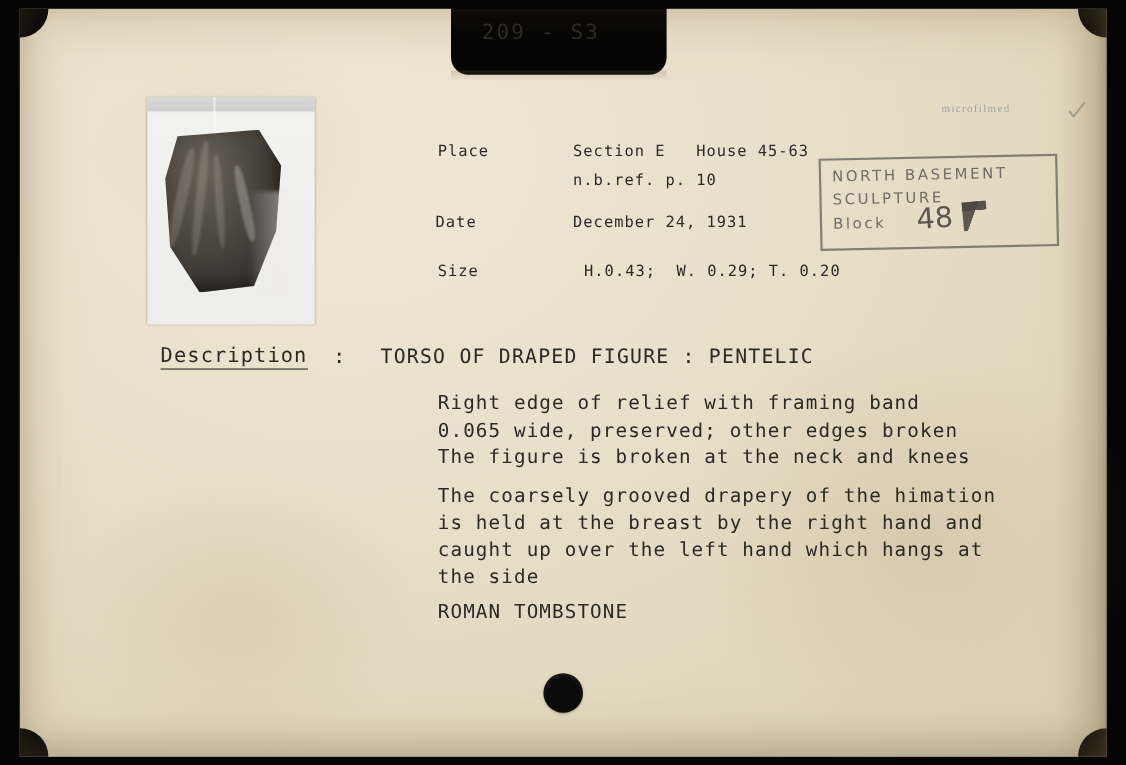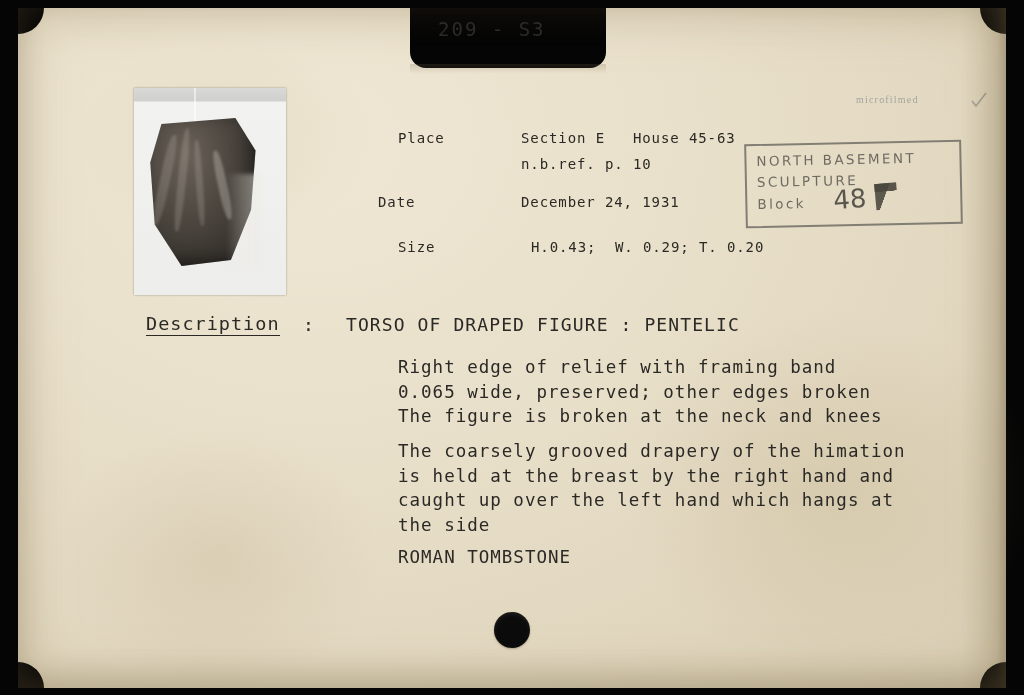--- a/index.html
+++ b/index.html
@@ -135,21 +135,21 @@
     font-size: 14px;
     letter-spacing: 0.9px;
     line-height: 26px;
     white-space: pre;
     font-family: "DejaVu Sans Mono", "Liberation Mono", monospace;
   }
 
   .lbl-place { left: 380px; top: 117px; }
   .val-place { left: 503px; top: 117px; }
   .val-place2 { left: 503px; top: 143px; }
-  .lbl-date  { left: 360px; top: 181px; }
+  .lbl-date  { left: 378px; top: 181px; }
   .val-date  { left: 503px; top: 181px; }
   .lbl-size  { left: 380px; top: 226px; }
   .val-size  { left: 513px; top: 226px; }
 
   .desc-label {
     position: absolute;
     left: 128px;
     top: 305px;
     color: #2b2925;
     font-size: 18.5px;

